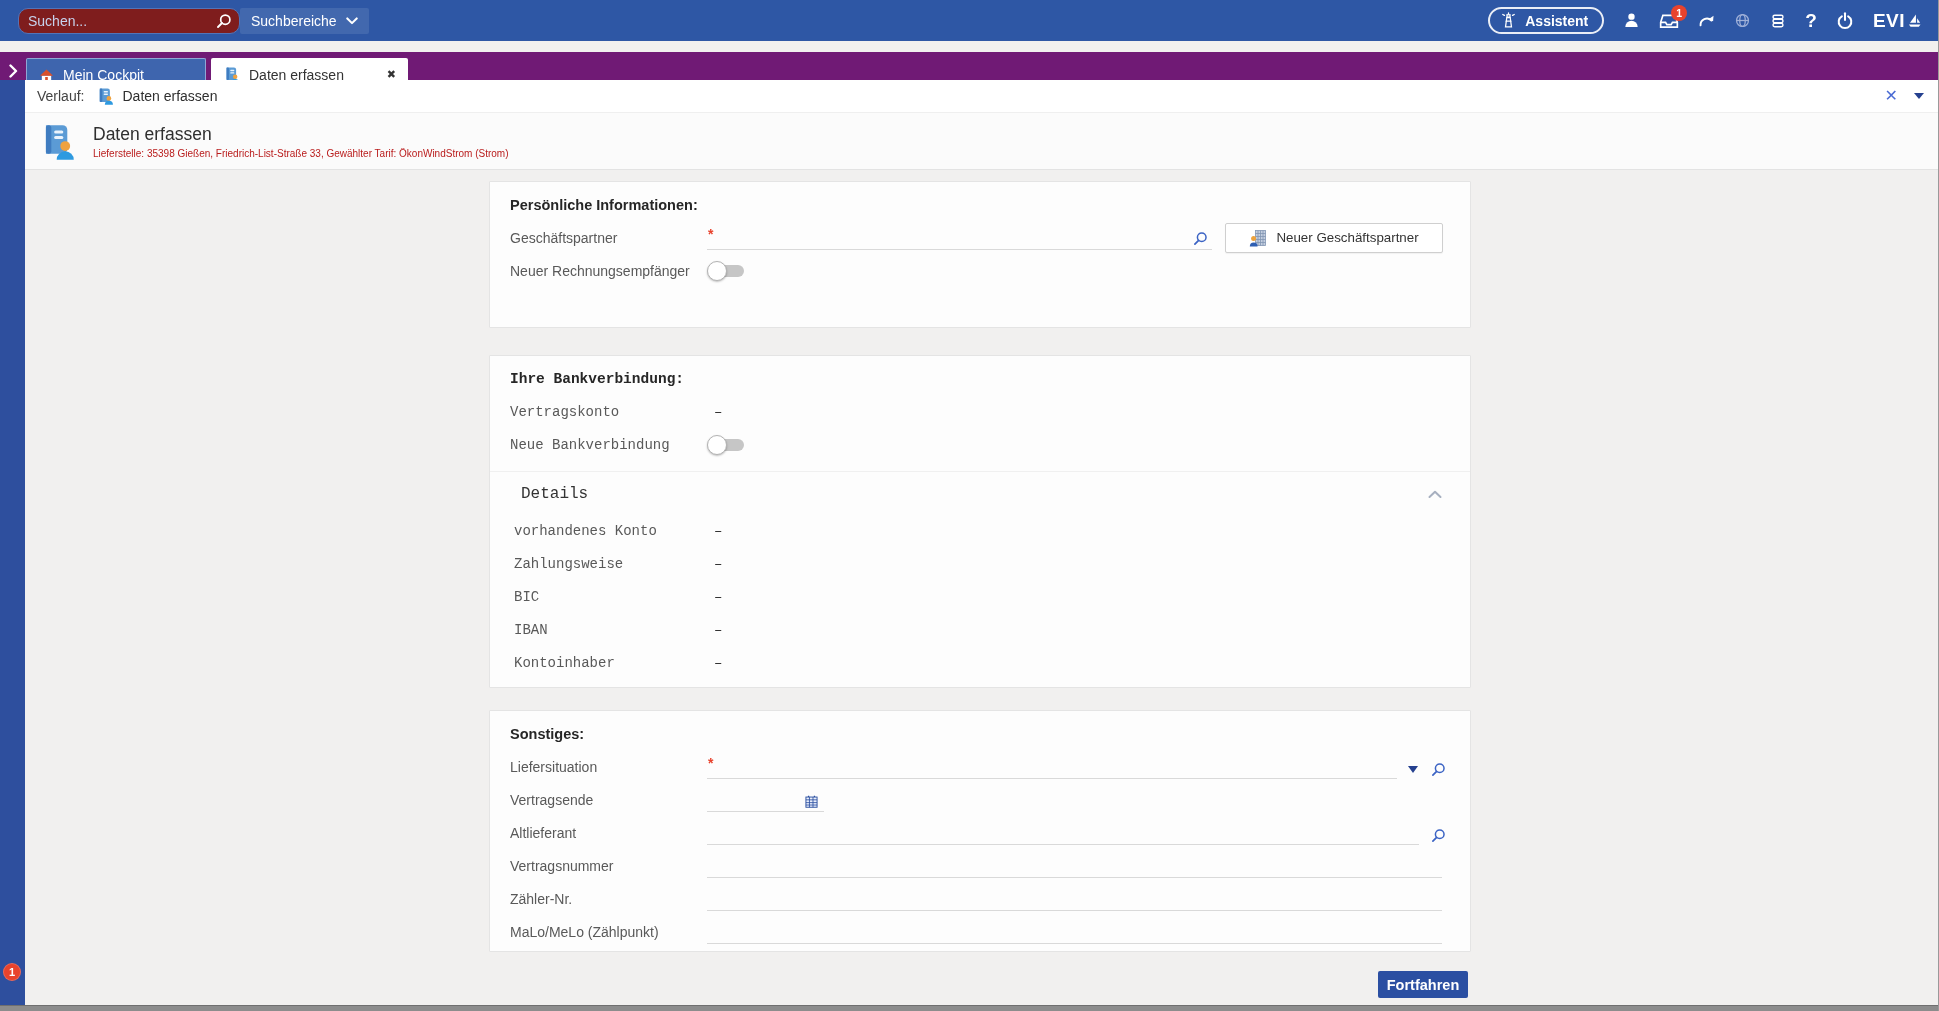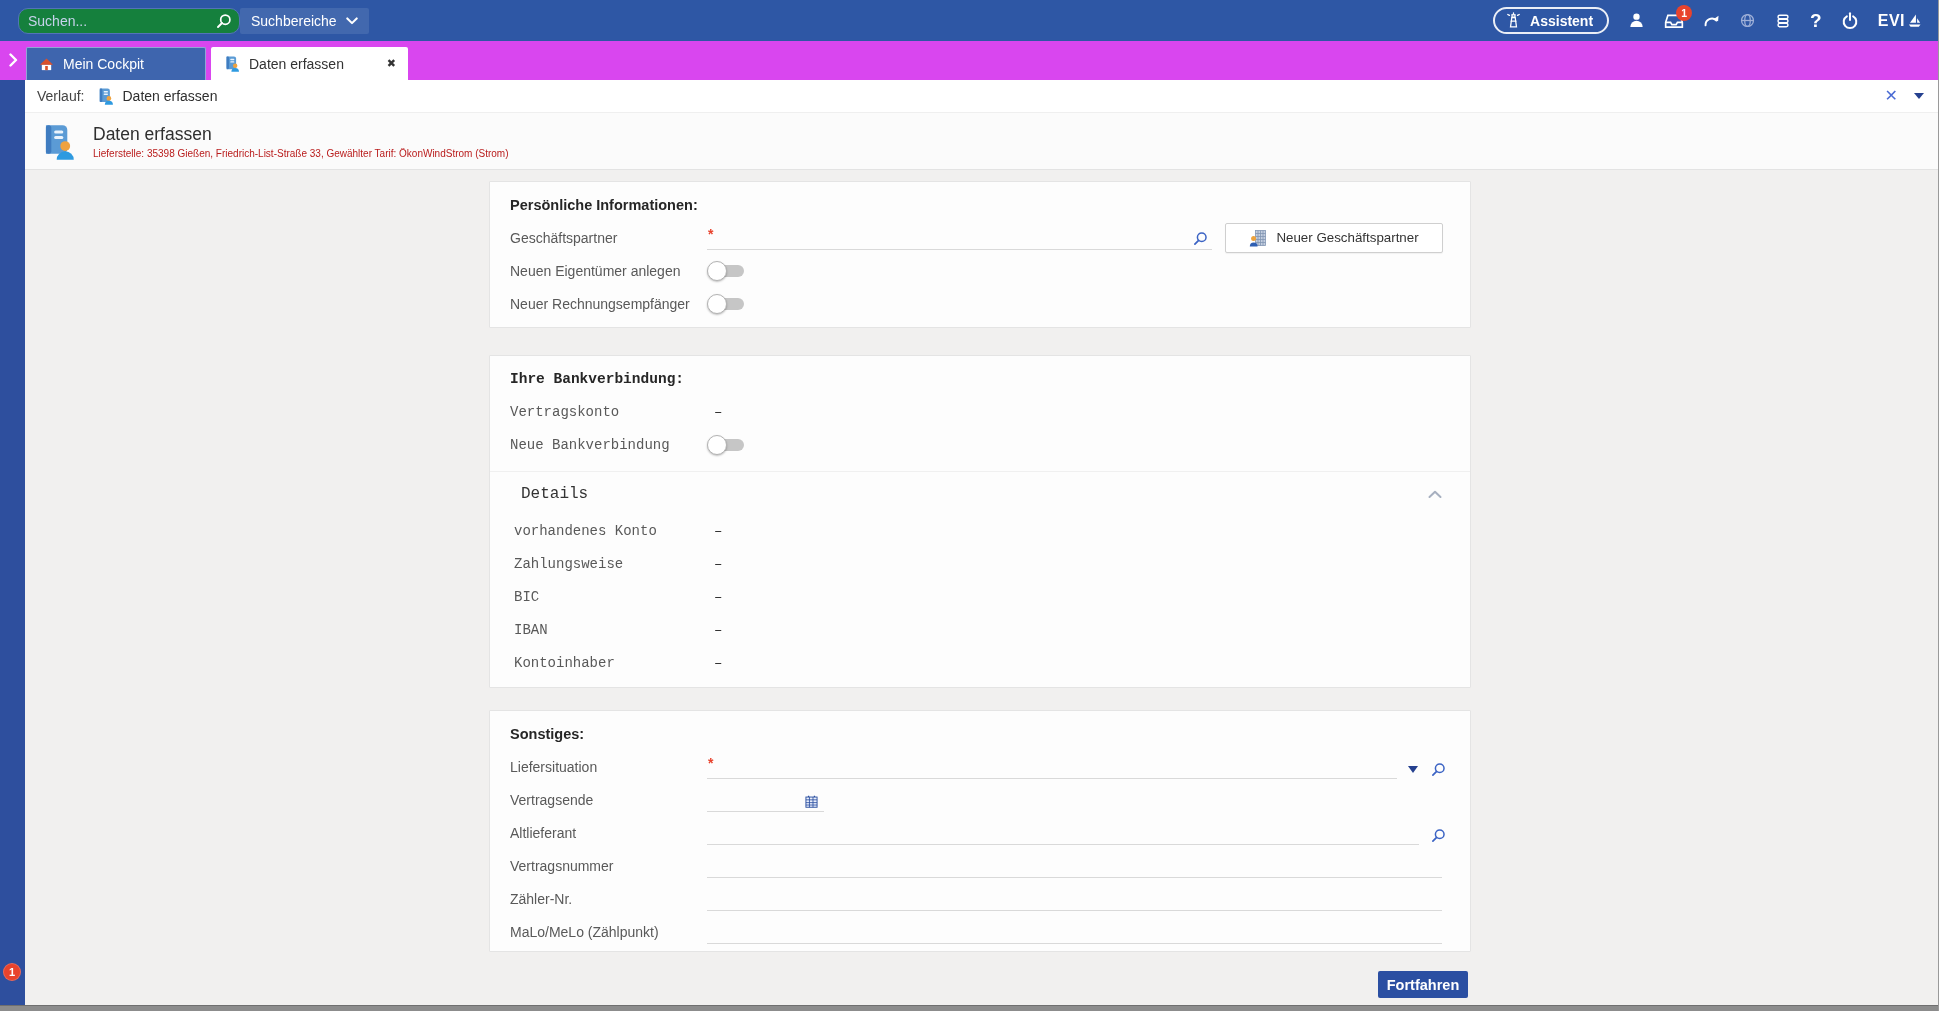--- a/index.html
+++ b/index.html
@@ -14,21 +14,21 @@
   }
   .icn { display:inline-block; vertical-align:middle; flex:none; }
 
   
   .topbar {
     position:absolute; left:0; top:0; right:0; height:41px;
     background:#2e57a5; display:flex; align-items:center; padding:0 16px 0 18px;
   }
   .search-box {
     display:flex; align-items:center; width:222px; height:26px;
-    background:#15803d; border:1px solid #5374b8; border-radius:10px; padding:0 7px 0 9px;
+    background:#7f1d1d; border:1px solid #5374b8; border-radius:10px; padding:0 7px 0 9px;
   }
   .search-box input {
     flex:1; min-width:0; background:transparent; border:none; outline:none;
     color:#fff; font:inherit; font-size:14px;
   }
   .search-box input::placeholder { color:#c7d2ec; }
   .scope-btn {
     display:flex; align-items:center; gap:9px; height:26px; 
     background:#4268ae; border-radius:2px; padding:0 11px; color:#fff; cursor:default;
   }
@@ -38,26 +38,26 @@
     display:flex; align-items:center; gap:8px; border:2px solid rgba(255,255,255,.9);
     border-radius:14px; padding:3px 14px 3px 10px; color:#fff; font-weight:bold;
   }
   .inbox-badge {
     position:absolute; top:-7px; right:-8px; min-width:16px; height:16px; border-radius:8px;
     background:#e8432d; color:#fff; font-size:10.5px; font-weight:bold;
     display:flex; align-items:center; justify-content:center; padding:0 4px;
   }
   .help-glyph { font-size:19px; font-weight:bold; color:#fff; }
   .brand { display:flex; align-items:center; gap:2px; color:#fff; }
-  .brand-text { font-size:16px; font-weight:bold; letter-spacing:.5px; }
+  .brand-text { font-size:19px; font-weight:bold; letter-spacing:.5px; }
 
   
   .tabrow {
-    position:absolute; left:0; top:41px; right:0; height:39px;
-    background:#d946ef; display:flex; align-items:flex-end;
+    position:absolute; left:0; top:52px; right:0; height:39px;
+    background:#701a75; display:flex; align-items:flex-end;
   }
   .expand-btn { width:26px; height:32px; display:flex; align-items:center; justify-content:center; margin-bottom:4px; }
   .tab {
     height:33px; display:flex; align-items:center; gap:9px; padding:0 12px;
     border-radius:2px 2px 0 0; font-size:14px; margin-right:5px;
   }
   .tab.inactive { background:#3e65ae; border:1px solid #8fa6d5; border-bottom:none; color:#fff; width:180px; }
   .tab.active { background:#fff; color:#333; width:197px; }
   .tab-close { margin-left:auto; font-size:11px; color:#333; cursor:default; }
 
@@ -373,27 +373,20 @@
         </svg>
     </div>
     <button class="btn-secondary">
       <svg class="icn" width="18" height="18">
           <use href="#sym-building-person"></use>
         </svg>
       <span>Neuer Geschäftspartner</span>
     </button>
   </div>
   <div class="frow">
-    <span class="flabel">Neuen Eigentümer anlegen</span>
-    <span class="toggle">
-        <span class="track"></span>
-        <span class="knob"></span>
-      </span>
-  </div>
-  <div class="frow">
     <span class="flabel">Neuer Rechnungsempfänger</span>
     <span class="toggle">
         <span class="track"></span>
         <span class="knob"></span>
       </span>
   </div>
 </section>
 
 <section class="card" style="top:355px;height:333px;font-family:Liberation Mono, monospace;">
   <div class="card-title">Ihre Bankverbindung:</div>

